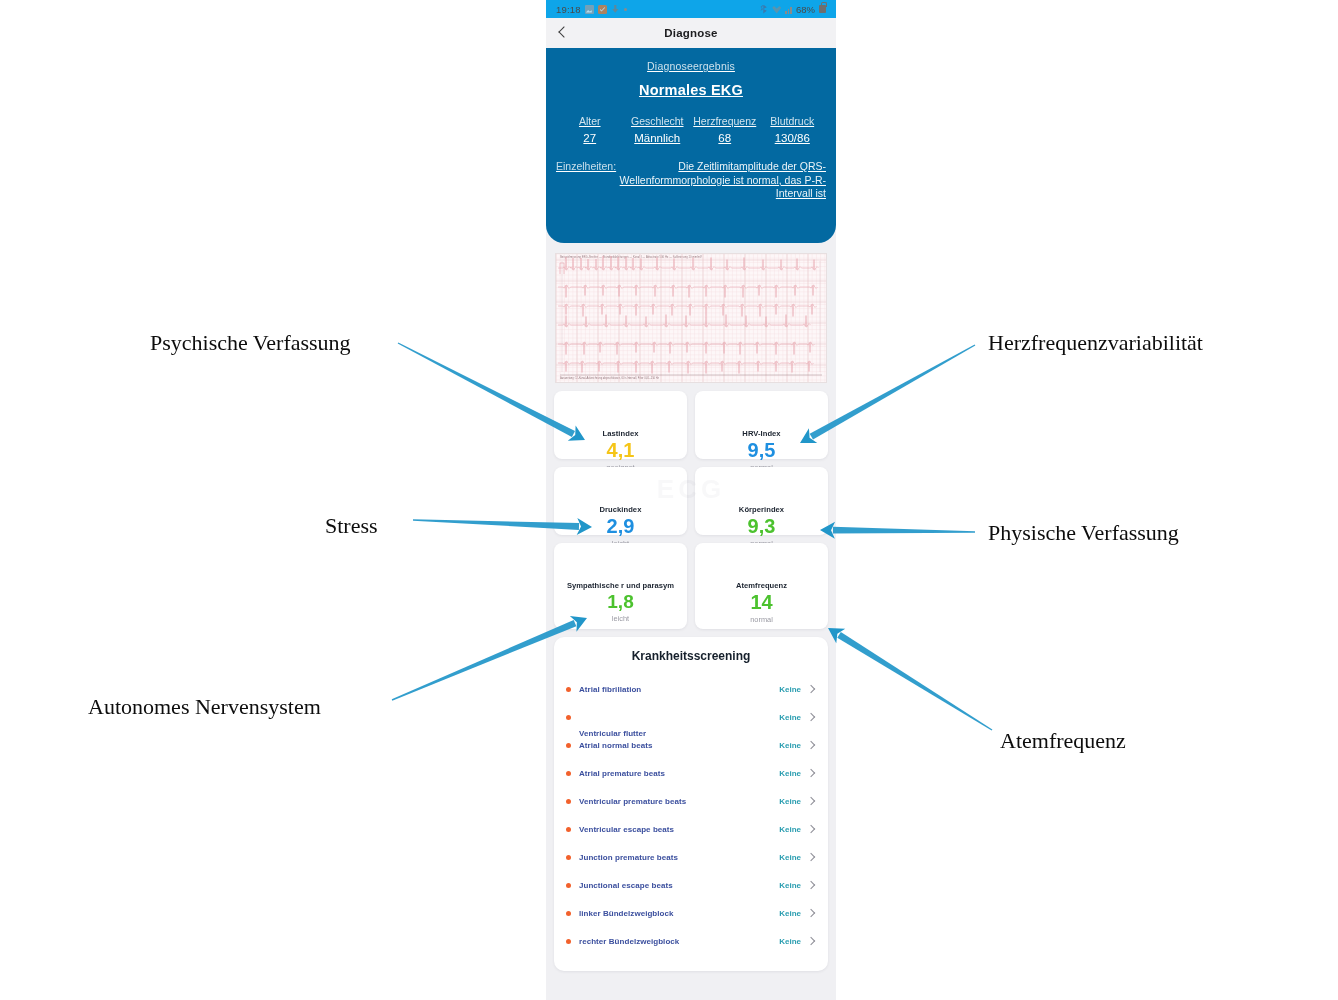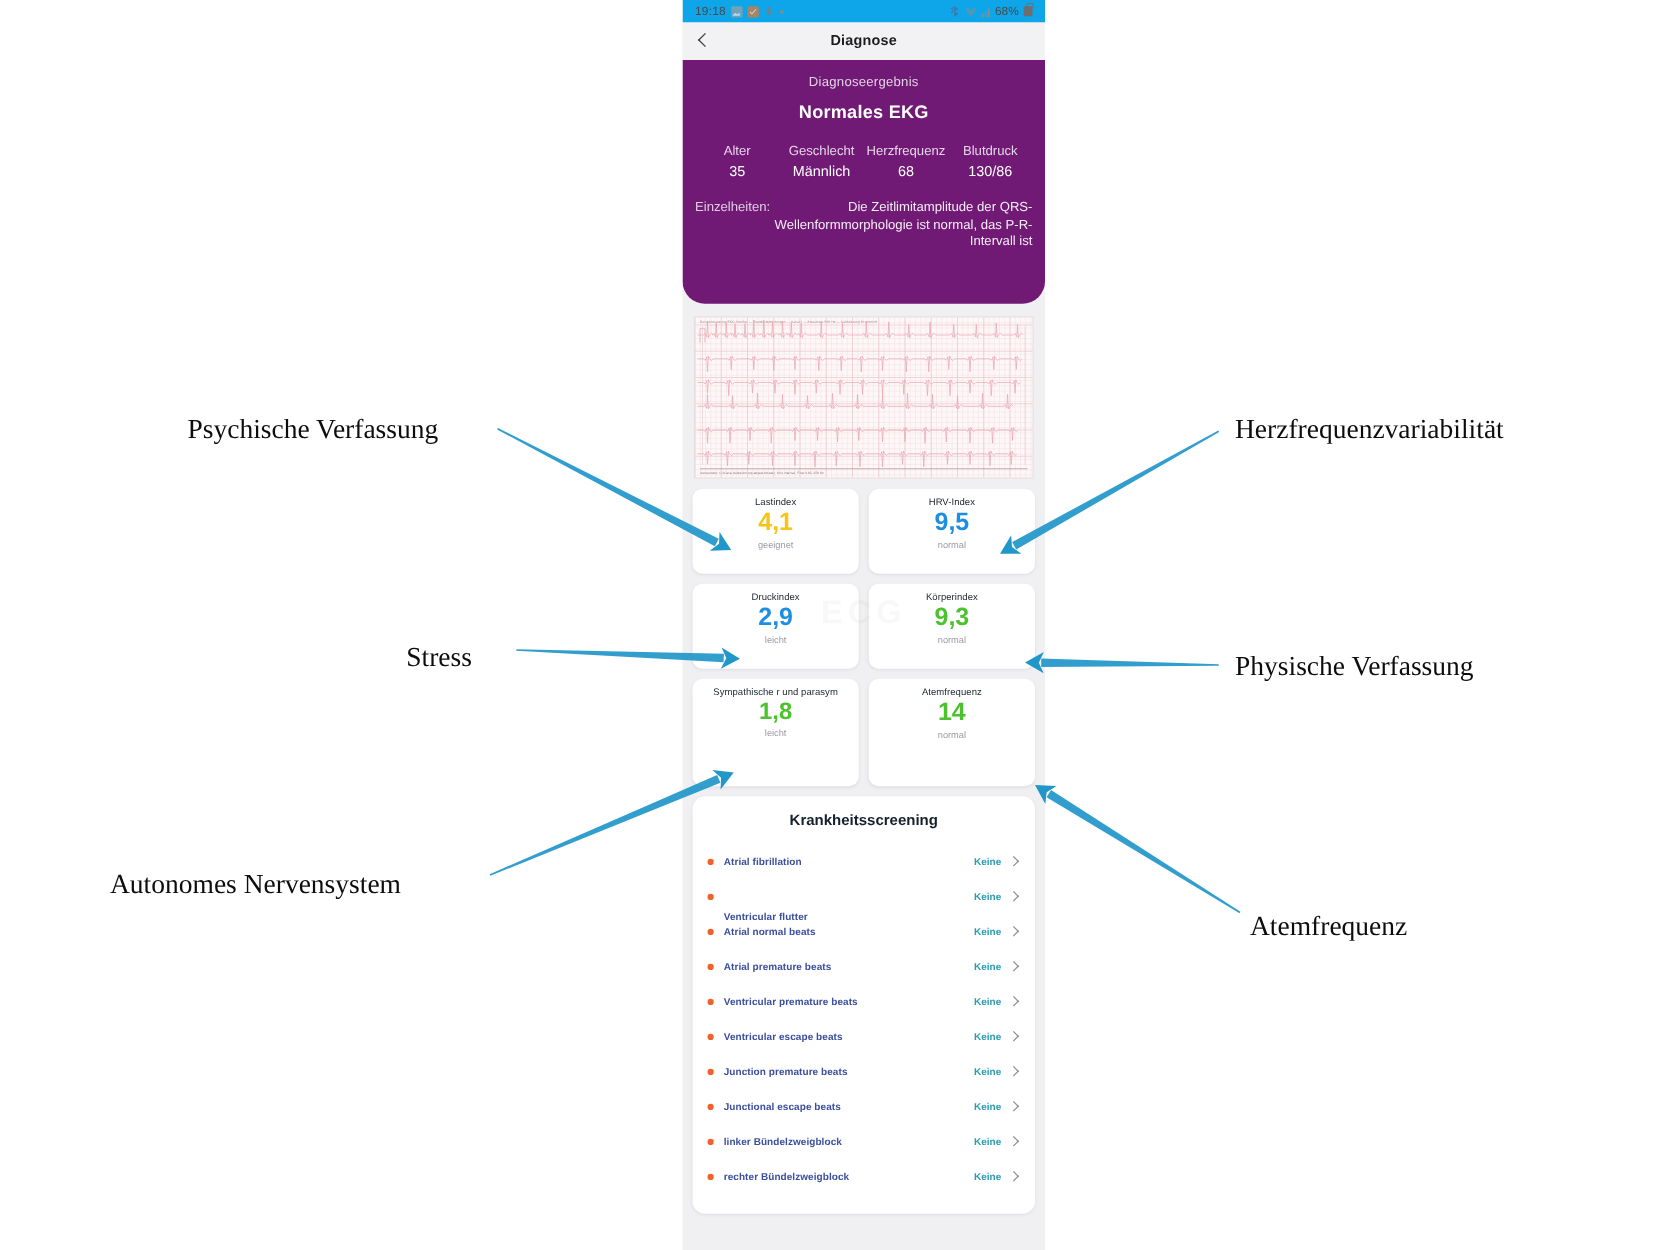--- a/index.html
+++ b/index.html
@@ -92,21 +92,21 @@
   
   .metrics { padding: 8px 8px 0; }
   .mrow { display: flex; gap: 8px; margin-bottom: 8px; }
   .mcard {
     flex: 1; background: #ffffff; border-radius: 8px;
     height: 68px; padding: 7px 4px 5px;
     display: flex; flex-direction: column; align-items: center; justify-content: flex-start;
     box-shadow: 0 1px 3px rgba(20,20,40,.07);
   }
   .mcard.tall { height: 86px; }
-  .m-label { font-size: 7.6px; font-weight: normal; color: #1c2430; text-align: center; line-height: 1.18; letter-spacing: .05px; }
+  .m-label { font-size: 7.6px; font-weight: bold; color: #1c2430; text-align: center; line-height: 1.18; letter-spacing: .05px; margin-top: 32px; }
   .m-value { font-size: 20px; font-weight: bold; line-height: 1.05; margin-top: 1px; }
   .m-value.small { font-size: 19px; }
   .m-status { font-size: 7.4px; color: #9a9aa3; margin-top: 2px; }
 
   
   .screen-card {
     margin: 2px 8px 0; background: #ffffff; border-radius: 10px;
     padding: 12px 12px 16px; box-shadow: 0 1px 3px rgba(20,20,40,.07);
   }
   .screen-title { text-align: center; font-size: 12px; font-weight: bold; color: #16202c; margin-bottom: 12px; }
@@ -160,27 +160,27 @@
         <span class="sb-batt">68%</span>
         <span class="ico-lock"></span>
       </div>
     </div>
 
     <div class="navbar">
       <div class="nav-back"></div>
       <div class="nav-title">Diagnose</div>
     </div>
 
-    <div class="diag-card" style="background: #701a75;">
+    <div class="diag-card" style="background: #0369a1; text-decoration: underline;">
       <div class="diag-sub">Diagnoseergebnis</div>
       <div class="diag-title">Normales EKG</div>
       <div class="vitals">
         <div class="vital">
           <div class="vital-k">Alter</div>
-          <div class="vital-v">35</div>
+          <div class="vital-v">27</div>
         </div>
         <div class="vital">
           <div class="vital-k">Geschlecht</div>
           <div class="vital-v">Männlich</div>
         </div>
         <div class="vital hr">
           <div class="vital-k">Herzfrequenz</div>
           <div class="vital-v">68</div>
         </div>
         <div class="vital">

